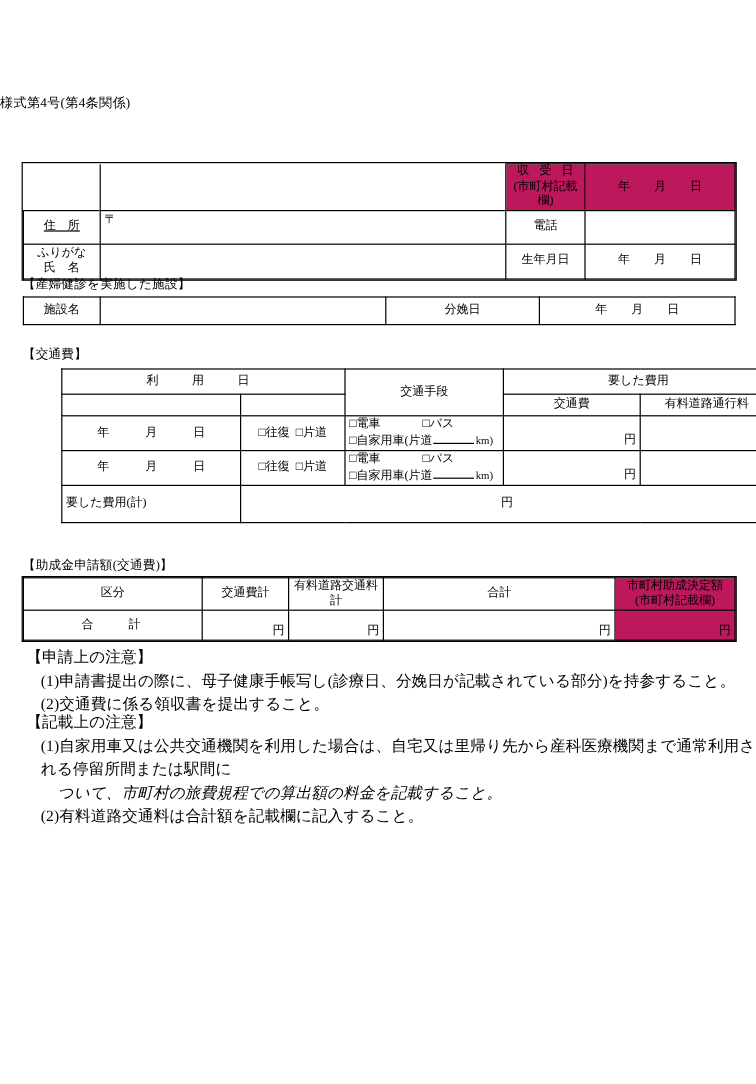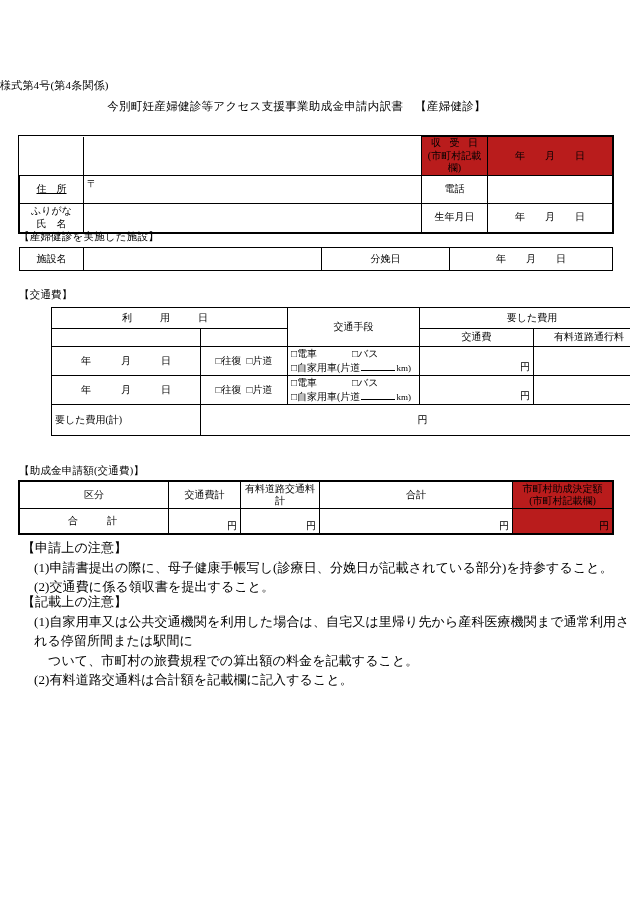--- a/index.html
+++ b/index.html
@@ -69,21 +69,21 @@
     line-height: 1.25;
     font-size: 10px;
   }
   .outer-thick {
     outline: 1.6px solid #000000;
     outline-offset: 0px;
   }
   .c  { text-align: center; }
   .r  { text-align: right; }
   .l  { text-align: left; }
-  .shade { background: #b91c1c; }
+  .shade { background: #be185d; }
   .nb-top    { border-top: none !important; }
   .nb-left   { border-left: none !important; }
   .thickleft { border-left: 1.6px solid #000000 !important; }
   .sp2 { letter-spacing: 3px; padding-left: 3px; }
   .sp3 { letter-spacing: 9px; padding-left: 9px; }
 
   .two-line { line-height: 1.15; }
   .small { font-size: 9px; }
 
   .postal {
@@ -106,30 +106,29 @@
     left: 22px;
     font-size: 13px;
     line-height: 1.5;
     letter-spacing: 0.1px;
   }
   .notes .head { margin: 0; }
   .notes ol { list-style: none; margin: 0; padding: 0; }
   .notes li { padding-left: 12px; text-indent: 0; }
   .notes li .num { display: inline; }
   .notes li .cont { display: inline; }
-  .notes li .l2 { display: block; padding-left: 14px; }
+  .notes li .l2 { display: block; padding-left: 14px; font-style: italic; }
 </style>
 </head>
 <body>
 
 <div id="page">
 
   <div class="form-no sheet" style="top:78px;">様式第4号(第4条関係)</div>
 
-  <div class="doc-title sheet" style="top:99px;">今別町妊産婦健診等アクセス支援事業助成金申請内訳書　【産婦健診】</div>
 
   <table class="grid outer-thick" style="left:19px; top:136px; width:593px;">
     <colgroup>
       <col style="width:64px">
       <col style="width:338px">
       <col style="width:66px">
       <col style="width:125px">
     </colgroup>
     <tbody>
         <tr>

